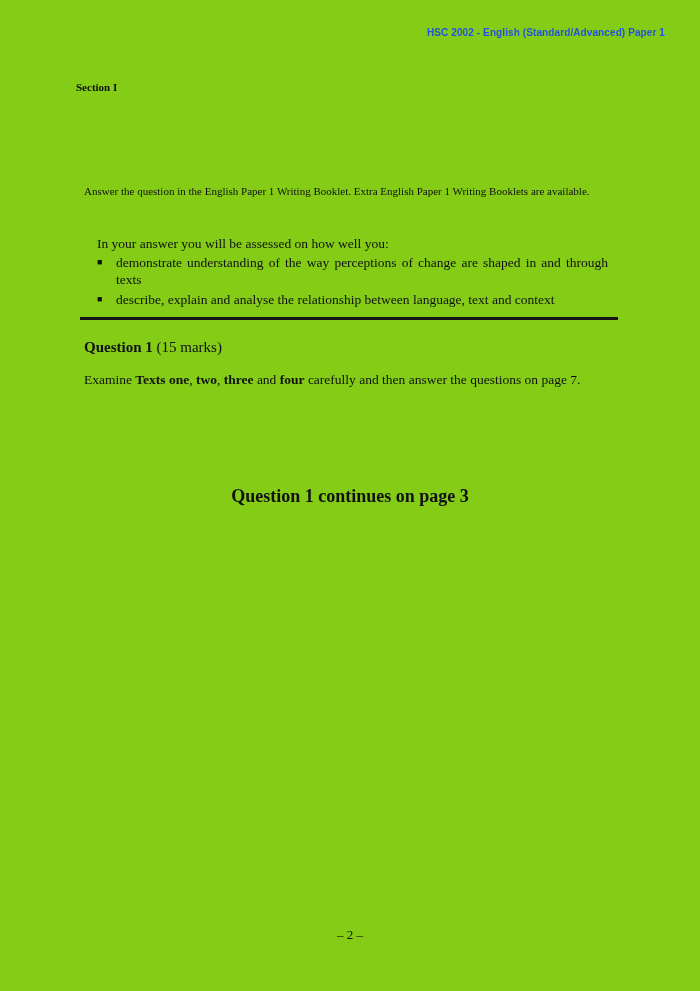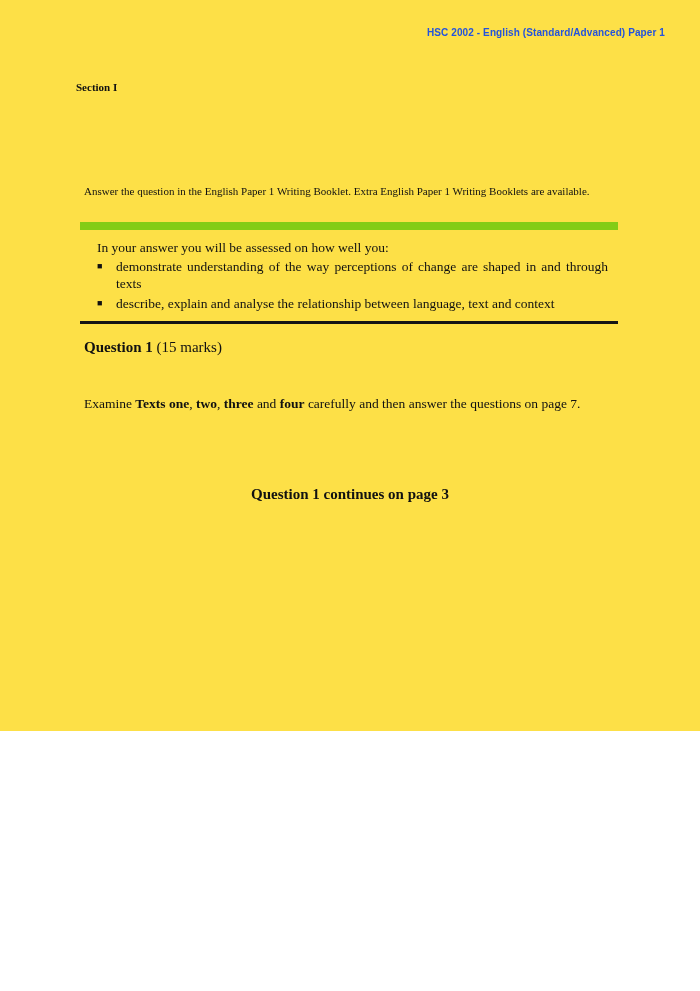--- a/index.html
+++ b/index.html
@@ -1,21 +1,21 @@
 <!DOCTYPE html>
 <html><head>
 <meta charset="utf-8">
 <style>
   * { margin: 0; padding: 0; box-sizing: border-box; }
   html, body { background: #ffffff; }
   .page {
     position: relative;
     width: 700px;
-    height: 731px;
-    background: #fde047;
+    height: 991px;
+    background: #84cc16;
     font-family: "Liberation Serif", "DejaVu Serif", serif;
     color: #111111;
     overflow: hidden;
   }
   .header {
     position: absolute;
     top: 27px;
     right: 35px;
     font-family: "Liberation Sans", "DejaVu Sans", sans-serif;
     font-weight: 700;
@@ -44,21 +44,21 @@
     width: 533px;
     font-size: 11px;
     line-height: 16.5px;
     text-align: justify;
   }
   .assess-box {
     position: absolute;
     top: 222px;
     left: 80px;
     width: 538px;
-    border-top: 8px solid #84cc16;
+    border-top: 4px solid #84cc16;
     border-bottom: 3px solid #151515;
     padding: 9px 10px 9px 17px;
     font-size: 13.5px;
     line-height: 17px;
   }
   .assess-lead { margin-bottom: 2px; }
   .bullet {
     display: flex;
     align-items: flex-start;
   }
@@ -81,29 +81,28 @@
     font-size: 15px;
   }
   .q-label { font-weight: 700; }
   .examine {
     position: absolute;
     top: 371px;
     left: 84px;
     width: 536px;
     font-size: 13.5px;
     line-height: 17px;
-    margin-top: 24px;
   }
   .continuation {
     position: absolute;
     top: 486px;
     left: 0;
     width: 700px;
     text-align: center;
-    font-size: 15px;
+    font-size: 18px;
     font-weight: 700;
   }
   .page-number {
     position: absolute;
     top: 927px;
     left: 0;
     width: 700px;
     text-align: center;
     font-size: 13px;
   }

